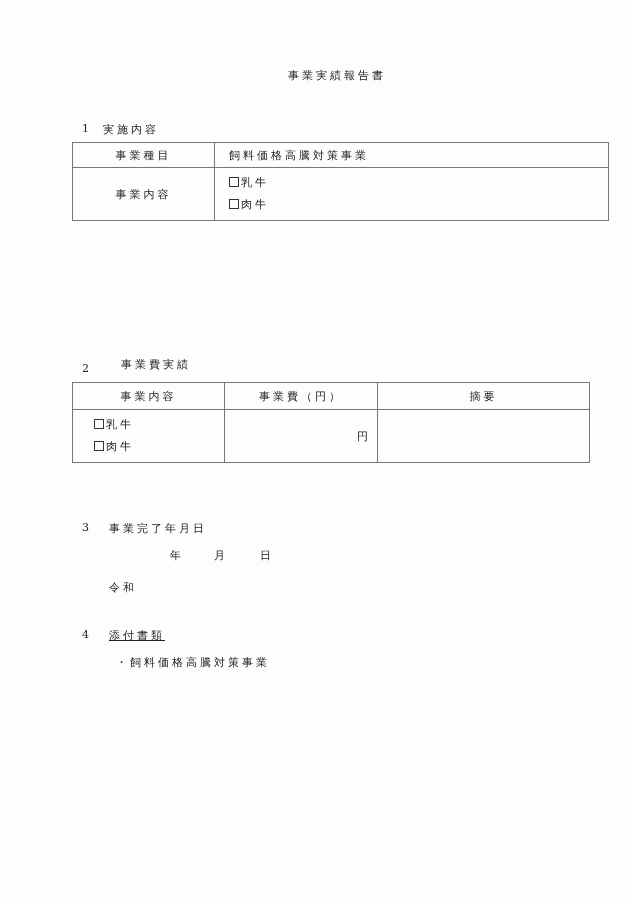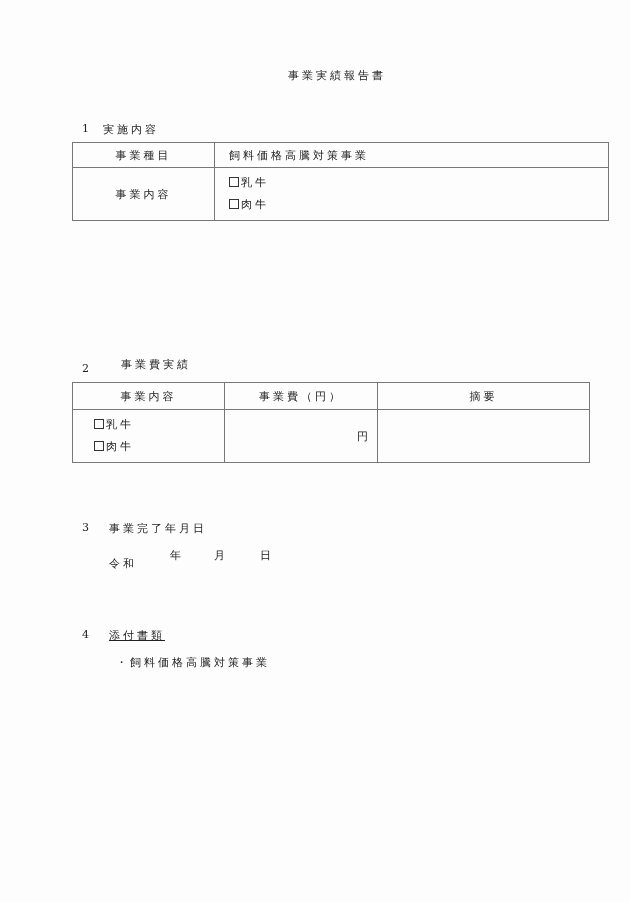--- a/index.html
+++ b/index.html
@@ -62,20 +62,20 @@
       <div style="height:22px;line-height:22px;"><span class="cb"></span><span>肉牛</span></div>
     </td>
     <td style="text-align:right;padding-right:6px;"><span>円</span></td>
     <td></td>
   </tr>
 </tbody>
   </table>
 
 <div class="abs" style="left:82px;top:521px;">3</div>
 <div class="abs sp" style="left:109px;top:521px;">事業完了年月日</div>
-<div class="abs sp" style="left:109px;top:556px;">令和</div>
+<div class="abs sp" style="left:109px;top:580px;">令和</div>
 <div class="abs" style="left:170px;top:548px;">年</div>
 <div class="abs" style="left:214px;top:548px;">月</div>
 <div class="abs" style="left:260px;top:548px;">日</div>
 
 <div class="abs" style="left:82px;top:628px;">4</div>
 <div class="abs sp" style="left:109px;top:628px;text-decoration:underline;">添付書類</div>
 <div class="abs sp" style="left:116px;top:655px;">・飼料価格高騰対策事業</div>
 
 </body></html>

